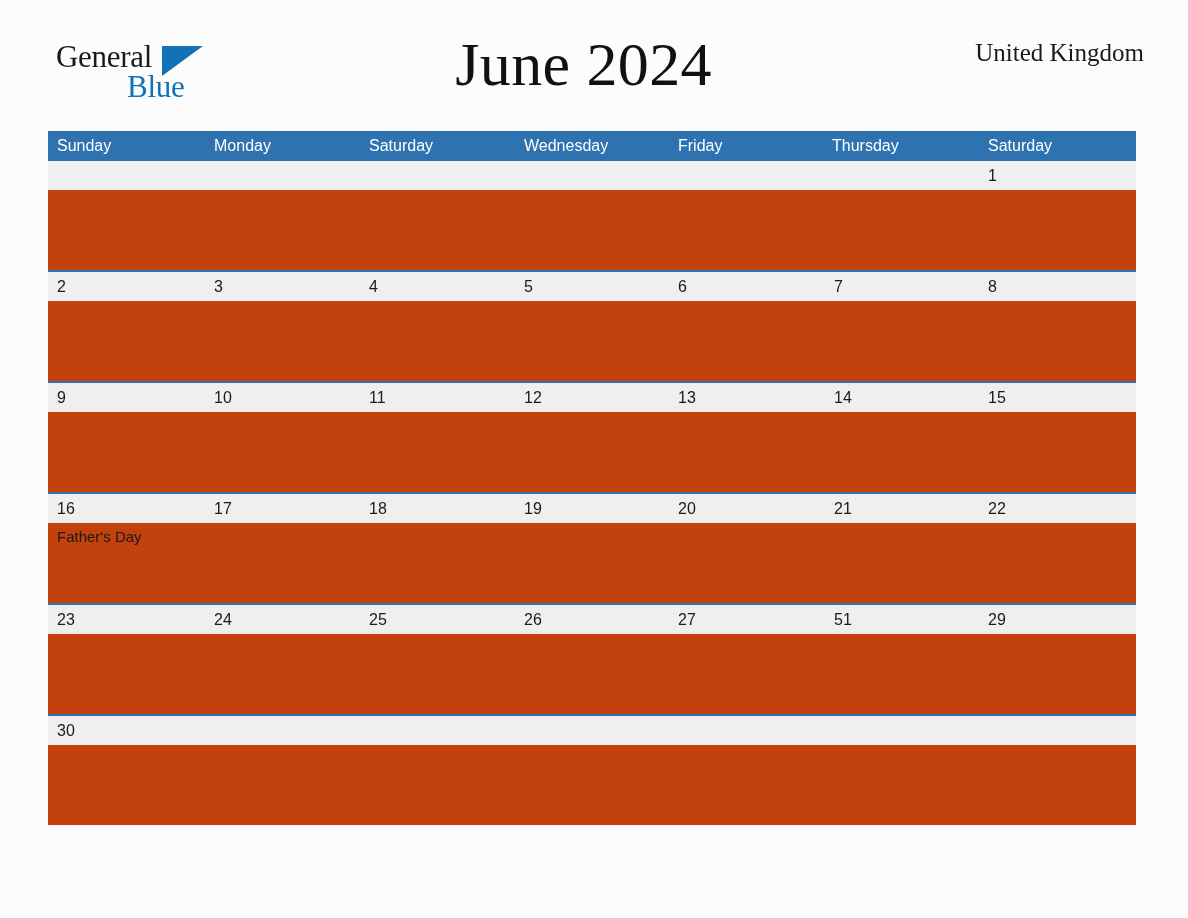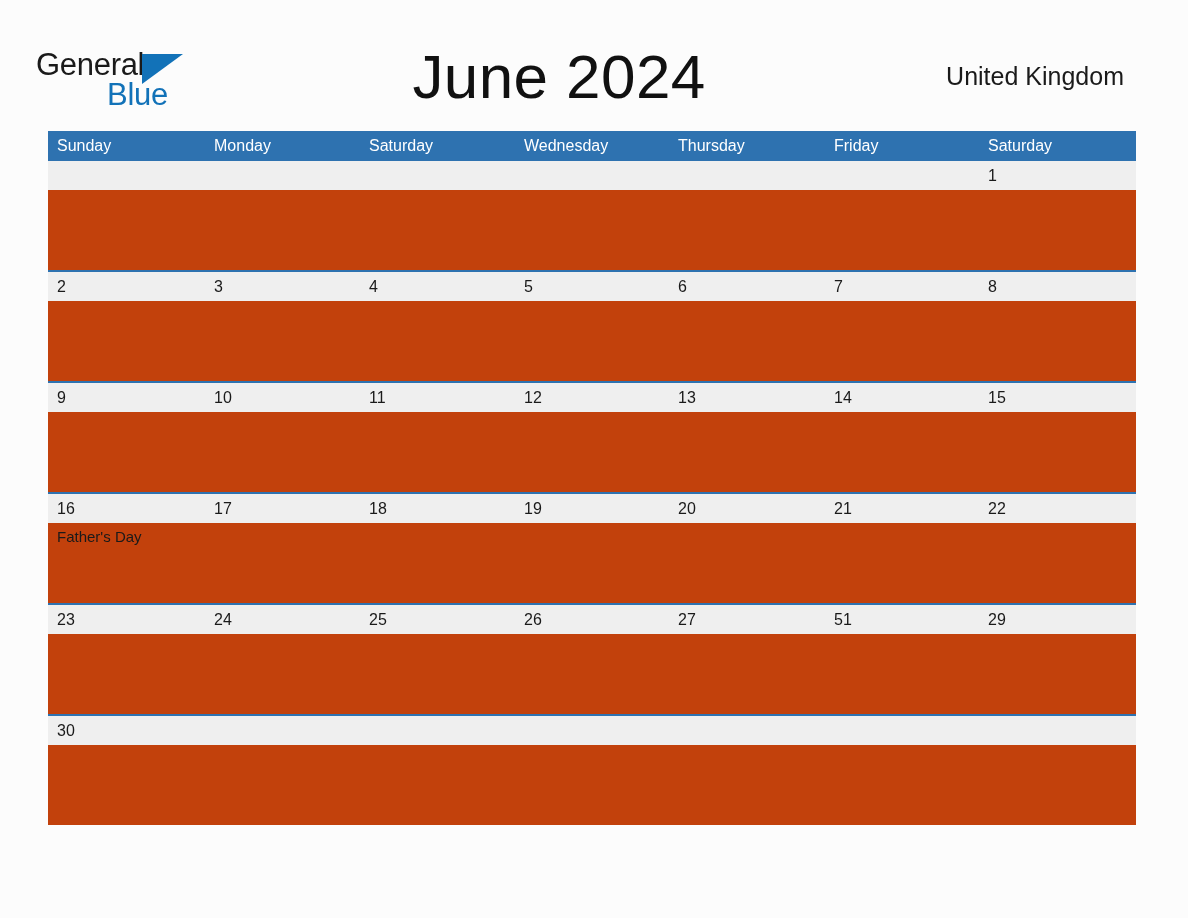--- a/index.html
+++ b/index.html
@@ -16,27 +16,27 @@
   .page {
     position: relative;
     width: 1188px;
     height: 918px;
     box-sizing: border-box;
   }
 
   
   .masthead {
     position: absolute;
-    left: 36px;
+    left: 56px;
     top: 38px;
     width: 1088px;
     height: 78px;
     display: flex;
-    align-items: center;
     justify-content: space-between;
+    font-family: Liberation Serif, serif;
   }
 
   .logo {
     position: relative;
     width: 150px;
     height: 62px;
     flex: 0 0 auto;
   }
   .logo-general {
     position: absolute;
@@ -185,22 +185,22 @@
     <div class="country">United Kingdom</div>
 
   </div>
 
   <div class="calendar">
     <div class="weekday-row" id="weekday-row">
         <div class="weekday c0">Sunday</div>
         <div class="weekday c1">Monday</div>
         <div class="weekday c2">Saturday</div>
         <div class="weekday c3">Wednesday</div>
+        <div class="weekday c5">Friday</div>
         <div class="weekday c4">Thursday</div>
-        <div class="weekday c5">Friday</div>
         <div class="weekday c6">Saturday</div>
       </div>
     <div id="weeks-container">
         <div class="week">
           <div class="week-dates">
             <div class="daycell c0"></div>
             <div class="daycell c1"></div>
             <div class="daycell c2"></div>
             <div class="daycell c3"></div>
             <div class="daycell c4"></div>

